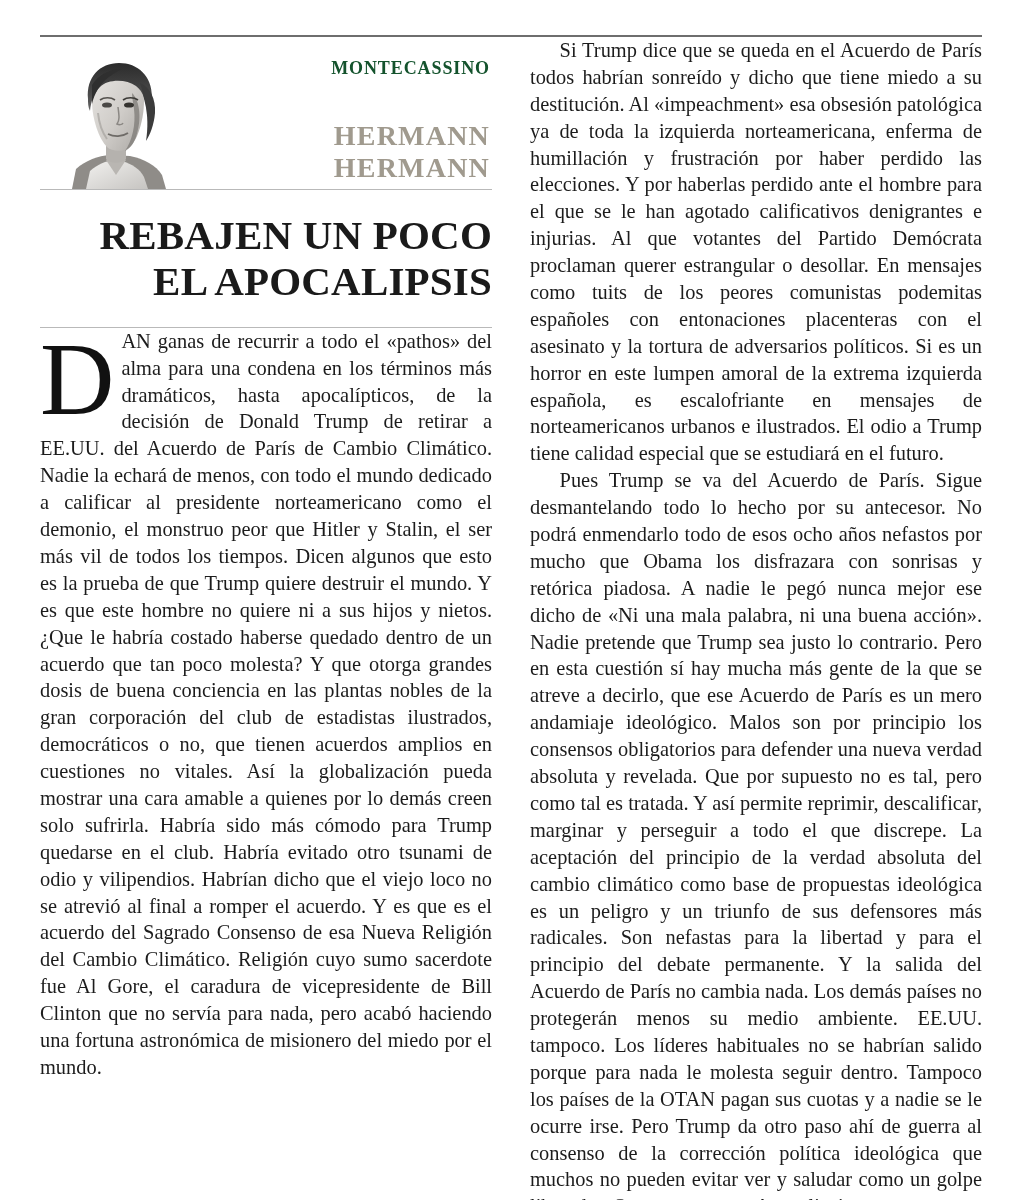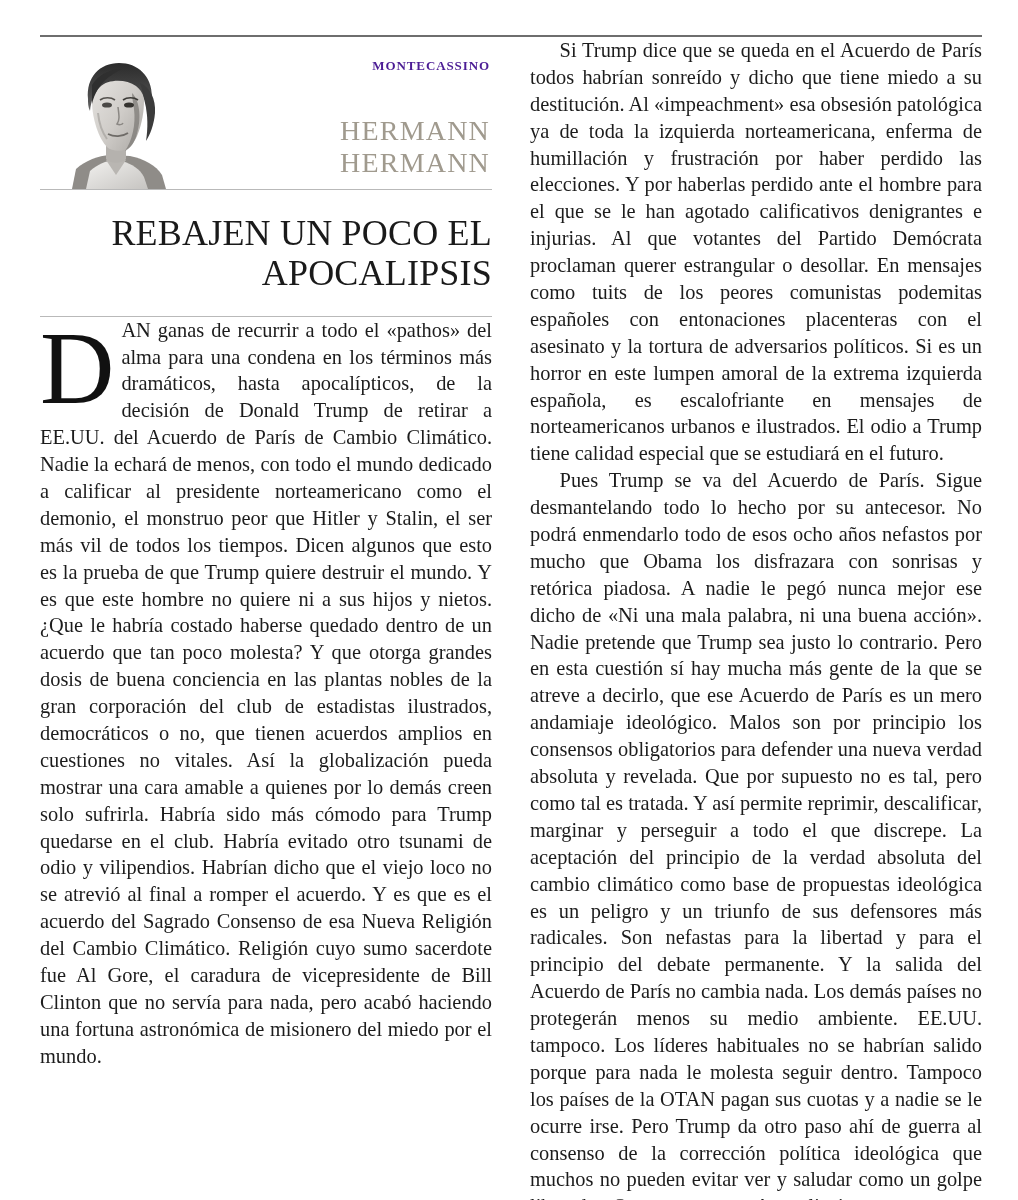--- a/index.html
+++ b/index.html
@@ -67,41 +67,41 @@
   }
   .byline-block {
     flex: 1 1 auto;
     text-align: right;
     padding-top: 14px;
     padding-right: 2px;
   }
   .kicker {
     font-family: "Liberation Serif", "DejaVu Serif", serif;
     font-weight: bold;
-    font-size: 13px;
+    font-size: 18px;
     letter-spacing: 0.9px;
-    color: #4c1d95;
+    color: #14532d;
     line-height: 1;
   }
   .author {
     margin-top: 43px;
     font-size: 28px;
     line-height: 1.16;
     letter-spacing: 1.2px;
     color: #a09a8e;
-    font-weight: normal;
+    font-weight: bold;
   }
 
   
   .headline {
     text-align: right;
-    font-size: 36px;
+    font-size: 41px;
     line-height: 1.12;
     letter-spacing: 0.2px;
-    font-weight: normal;
+    font-weight: bold;
     color: #1a1a1a;
     margin: 23px 0 22px 0;
     padding-left: 10px;
   }
 
   
   .subhead {
     text-align: right;
     font-size: 25.5px;
     line-height: 1.30;

